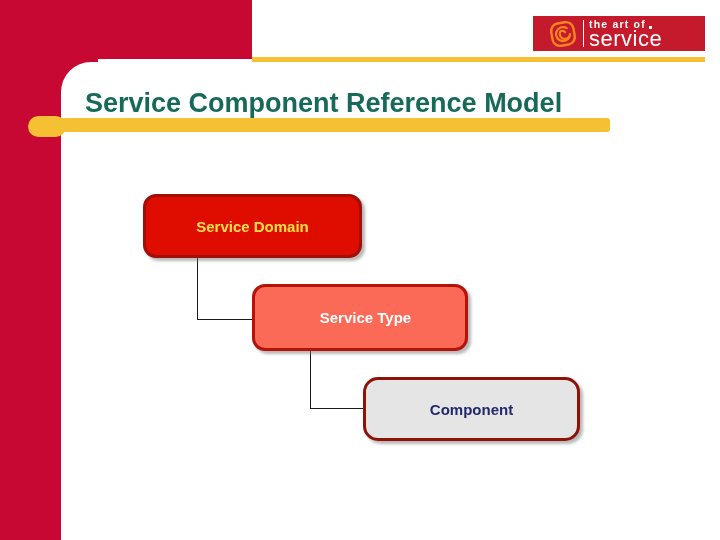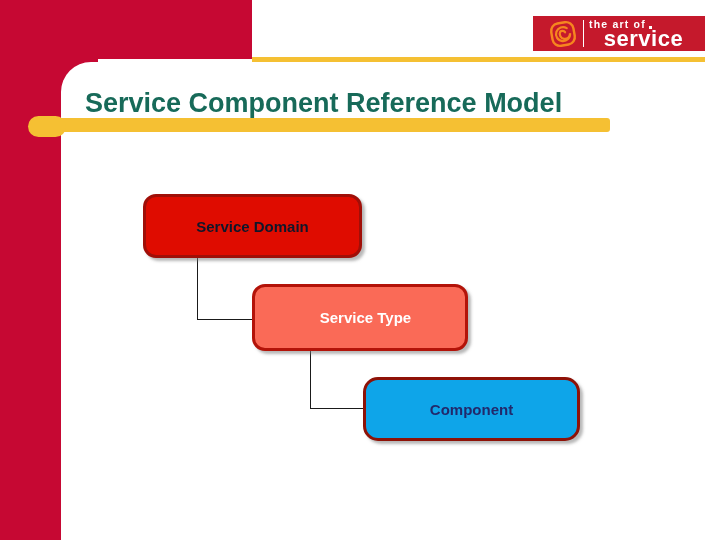--- a/index.html
+++ b/index.html
@@ -44,21 +44,21 @@
     left: 533px; top: 16px; width: 172px; height: 35px;
     display: flex; align-items: center;
     padding: 2px 7px 2px 15px;
     z-index: 3;
   }
   #logo-icon { flex: 0 0 auto; width: 30px; height: 30px; }
   #logo-divider { width: 1px; height: 27px; background: #ffffff; margin: 0 5px 0 5px; flex: 0 0 auto; }
   #logo-text { flex: 1 1 auto; display: flex; flex-direction: column; justify-content: center; color: #fff; }
   #logo-line1 { font-size: 10.5px; font-weight: bold; letter-spacing: 1.2px; line-height: 11px; display: flex; align-items: flex-end; }
   #logo-i-dot { width: 3px; height: 3px; background: #ffffff; margin-left: 3px; margin-bottom: 1px; }
-  #logo-line2 { font-size: 22px; font-weight: bold; line-height: 19px; text-align: center; letter-spacing: 0.5px; margin-top: -1px; }
+  #logo-line2 { font-size: 22px; font-weight: normal; line-height: 19px; text-align: left; letter-spacing: 0.5px; margin-top: -1px; }
 
   
   .node {
     display: flex; align-items: center; justify-content: center;
     border-style: solid; border-width: 3px;
     font-weight: bold; font-size: 15px;
     box-shadow: 3px 3px 3px rgba(125,125,125,0.55);
     z-index: 6;
   }
   #node-service-domain { left: 143px; top: 194px; width: 219px; height: 64px; border-radius: 13px; }
@@ -105,25 +105,25 @@
       </div>
       <div id="logo-line2">service</div>
     </div>
   </div>
 
   <div id="conn-v1" class="abs connector" style="background: rgb(26, 26, 26);"></div>
   <div id="conn-h1" class="abs connector" style="background: rgb(26, 26, 26);"></div>
   <div id="conn-v2" class="abs connector" style="background: rgb(26, 26, 26);"></div>
   <div id="conn-h2" class="abs connector" style="background: rgb(26, 26, 26);"></div>
 
-  <div id="node-service-domain" class="abs node" style="background: rgb(223, 12, 0); border-color: rgb(160, 15, 8); color: #0f172a;">
+  <div id="node-service-domain" class="abs node" style="background: rgb(223, 12, 0); border-color: rgb(160, 15, 8); color: #fde047;">
     <span>Service Domain</span>
   </div>
 
   <div id="node-service-type" class="abs node" style="background: rgb(250, 106, 87); border-color: rgb(179, 19, 9); color: rgb(255, 255, 255);">
     <span>Service Type</span>
   </div>
 
-  <div id="node-component" class="abs node" style="background: #0ea5e9; border-color: rgb(142, 18, 7); color: rgb(34, 41, 107);">
+  <div id="node-component" class="abs node" style="background: #e5e5e5; border-color: rgb(142, 18, 7); color: rgb(34, 41, 107);">
     <span>Component</span>
   </div>
 
 </div>
 
 </body></html>

